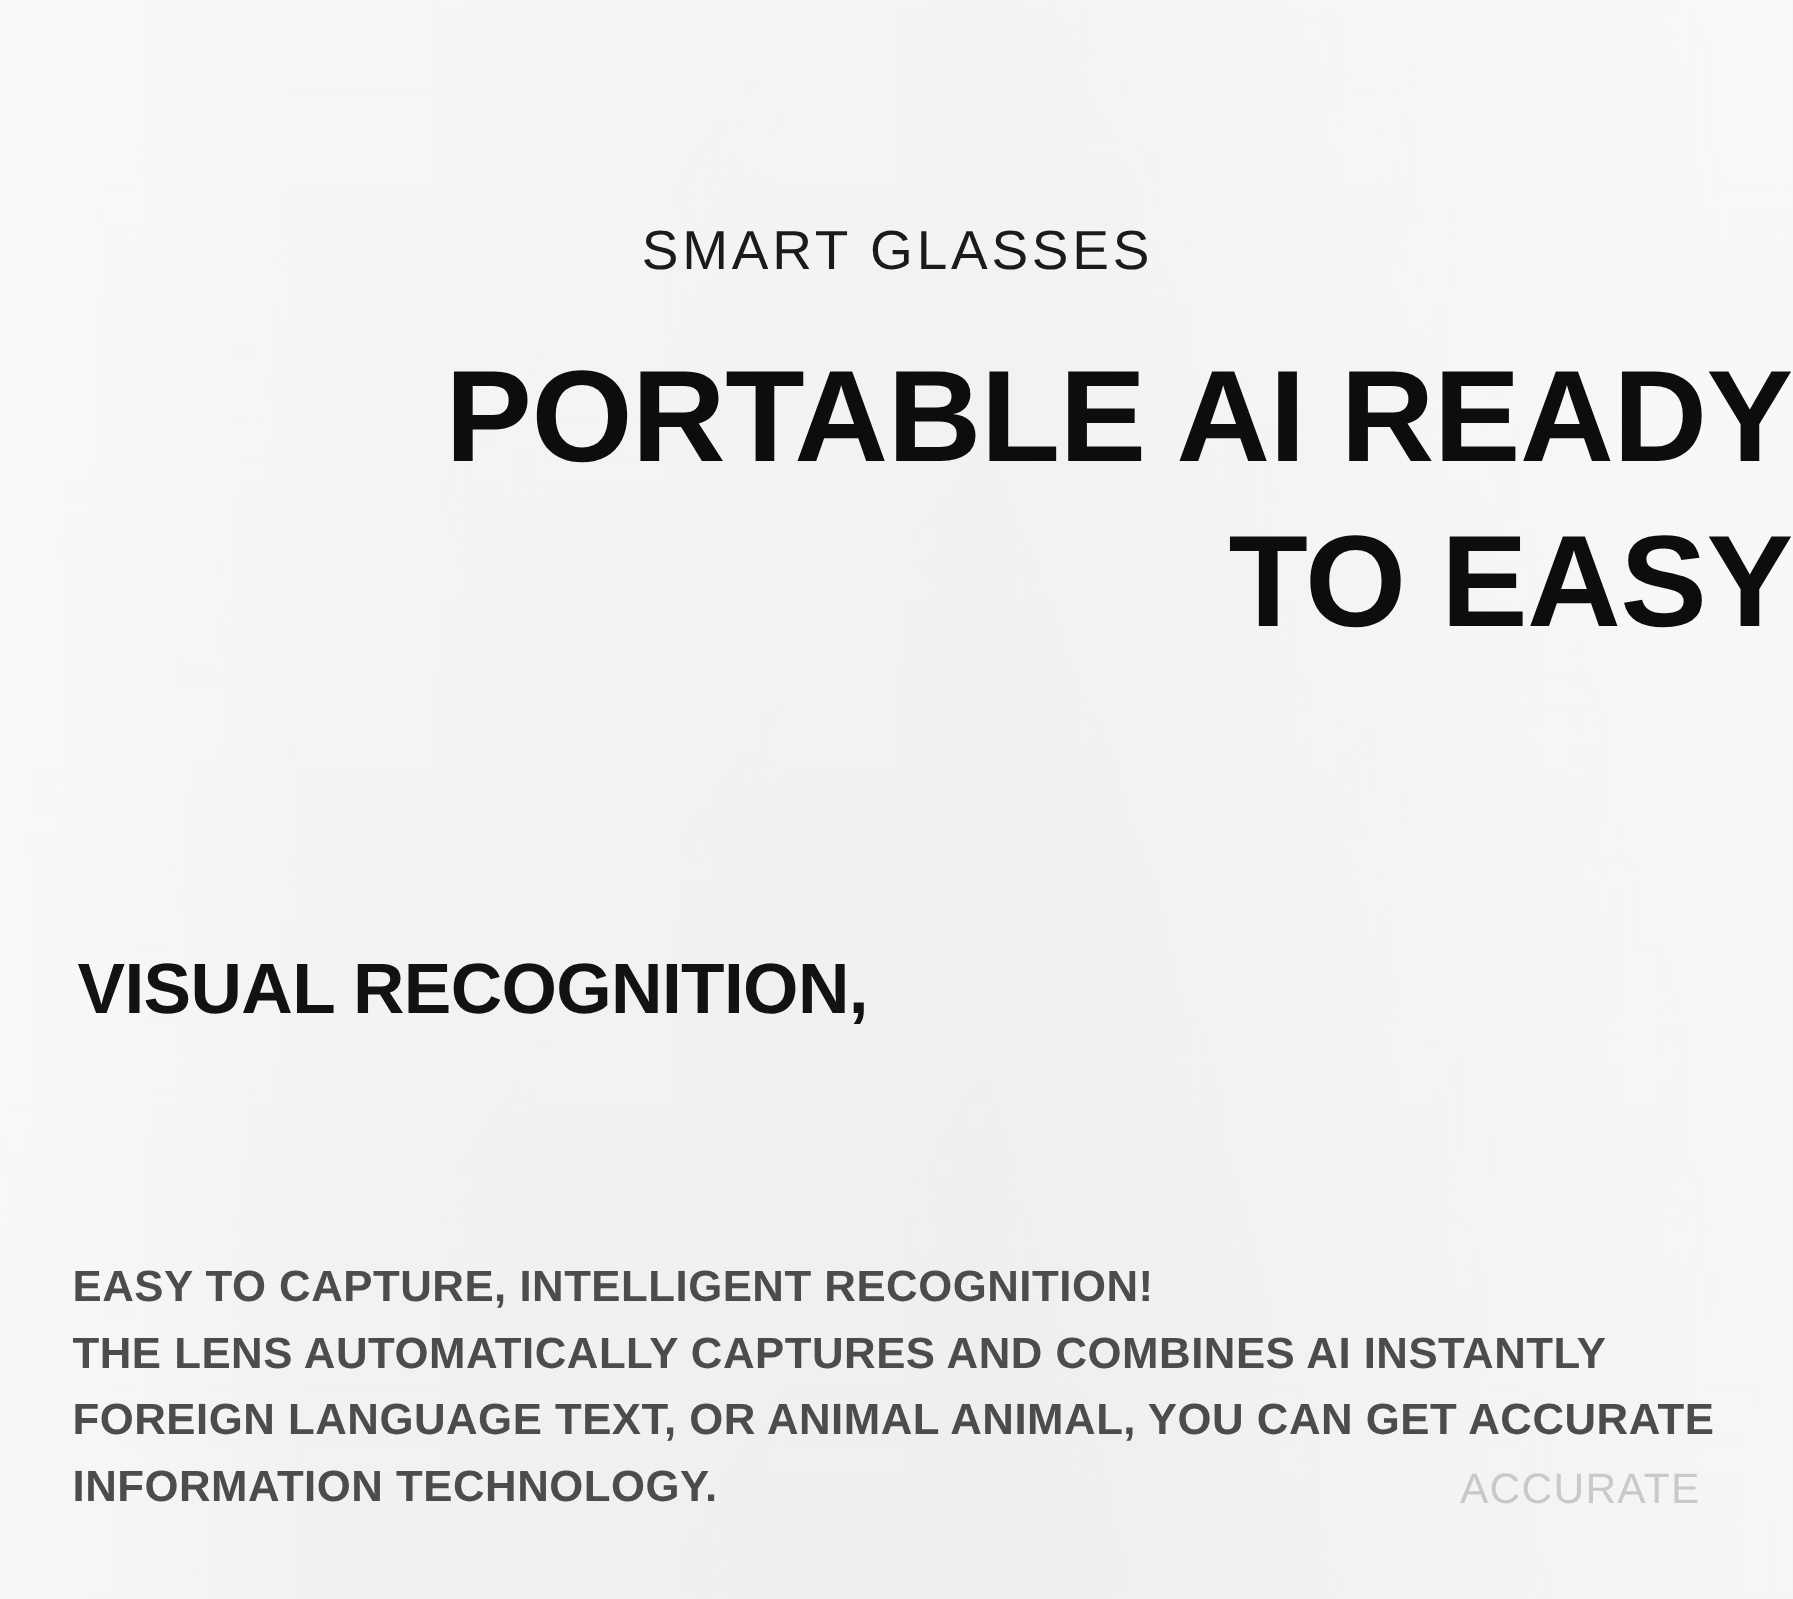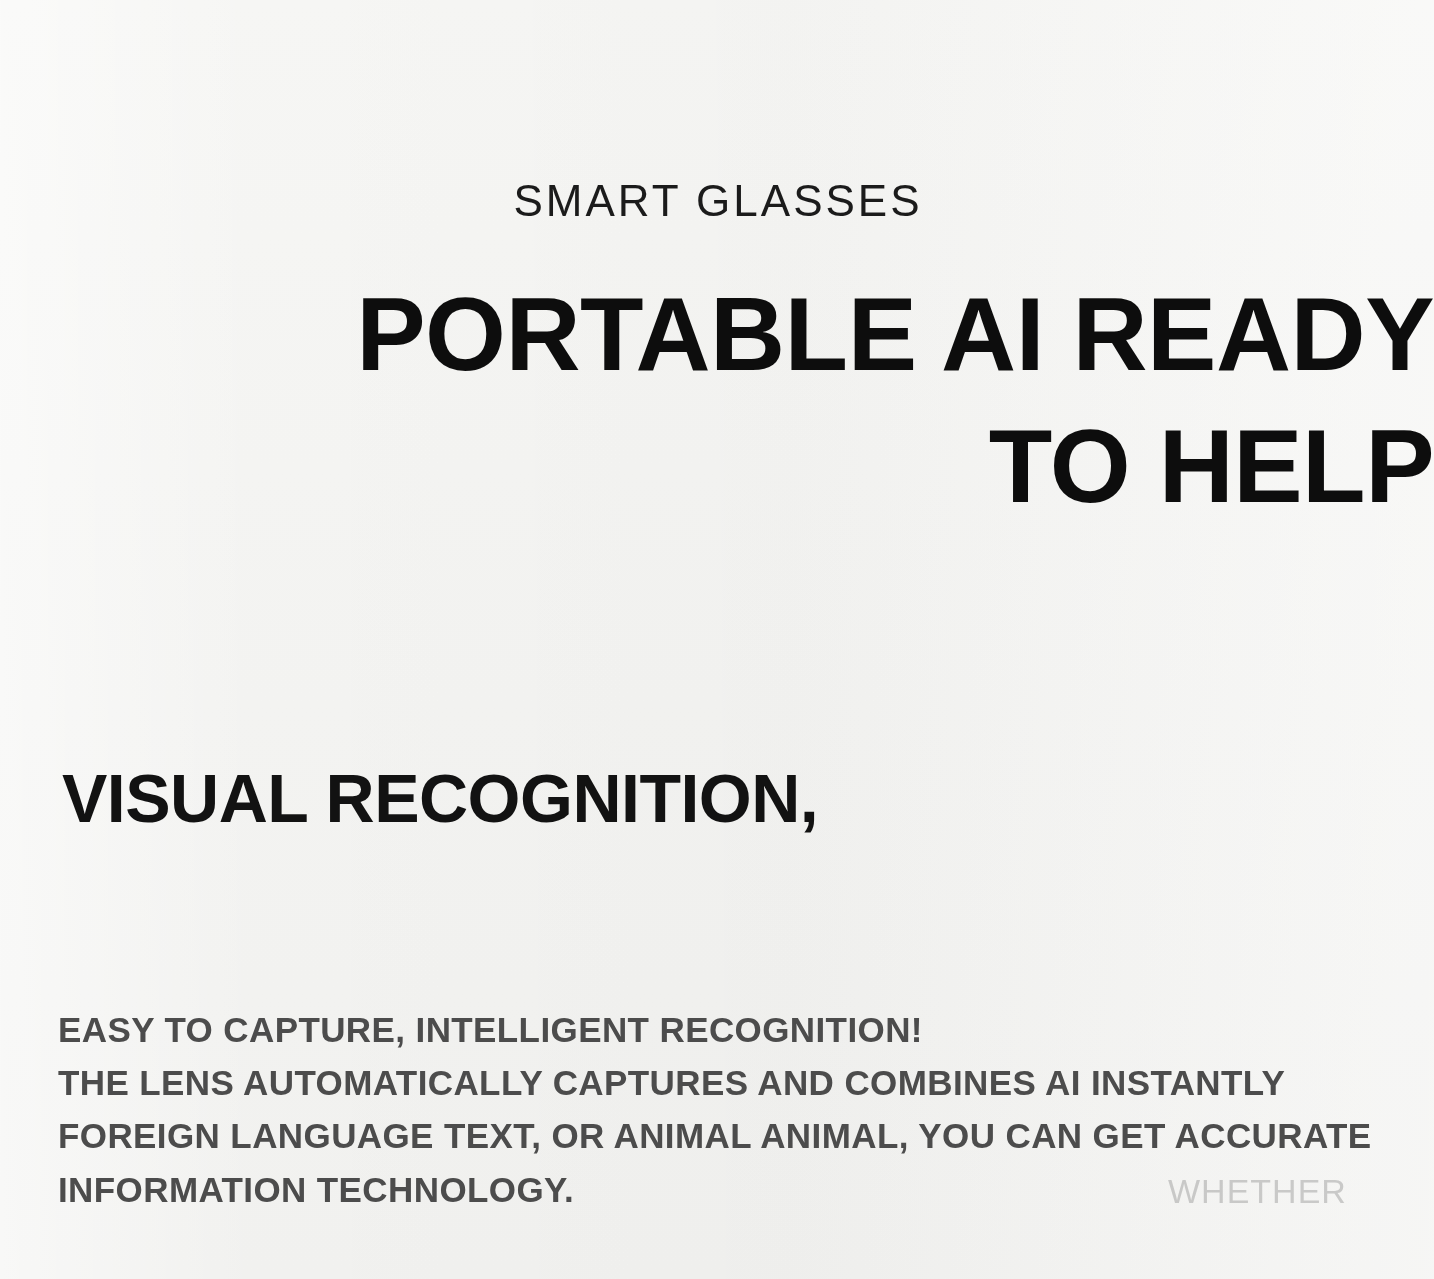--- a/index.html
+++ b/index.html
@@ -56,21 +56,21 @@
     letter-spacing: -0.5px;
     color: #0d0d0d;
   }
 
   .subhead {
     position: absolute;
     top: 752px;
     left: 62px;
     width: 1320px;
     text-align: left;
-    font-size: 68px;
+    font-size: 57px;
     line-height: 1.38;
     font-weight: 600;
     letter-spacing: -0.5px;
     color: #121212;
   }
 
   .body-copy {
     position: absolute;
     top: 1003px;
     left: 58px;
@@ -100,29 +100,29 @@
 </style>
 </head>
 <body>
 
 <div class="page">
 
   <div class="eyebrow">SMART GLASSES</div>
 
   <div class="headline">
     <div>PORTABLE AI READY</div>
-    <div>TO HELP</div>
+    <div>TO EASY</div>
   </div>
 
   <div class="subhead">
     <div>VISUAL RECOGNITION,</div>
   </div>
 
   <div class="body-copy">
     <span class="line">EASY TO CAPTURE, INTELLIGENT RECOGNITION!</span>
     <span class="line">THE LENS AUTOMATICALLY CAPTURES AND COMBINES AI INSTANTLY</span>
     <span class="line">FOREIGN LANGUAGE TEXT, OR ANIMAL ANIMAL, YOU CAN GET ACCURATE</span>
     <span class="line">INFORMATION TECHNOLOGY.</span>
   </div>
 
-  <div class="watermark">WHETHER</div>
+  <div class="watermark">ACCURATE</div>
 
 </div>
 
 </body></html>

